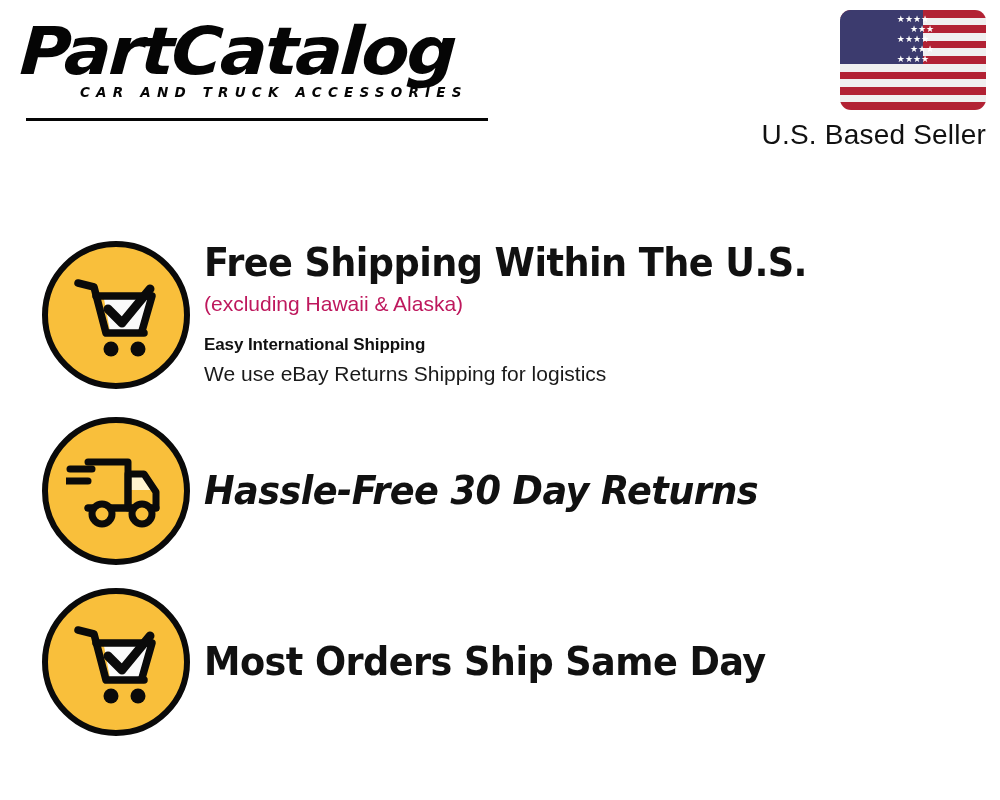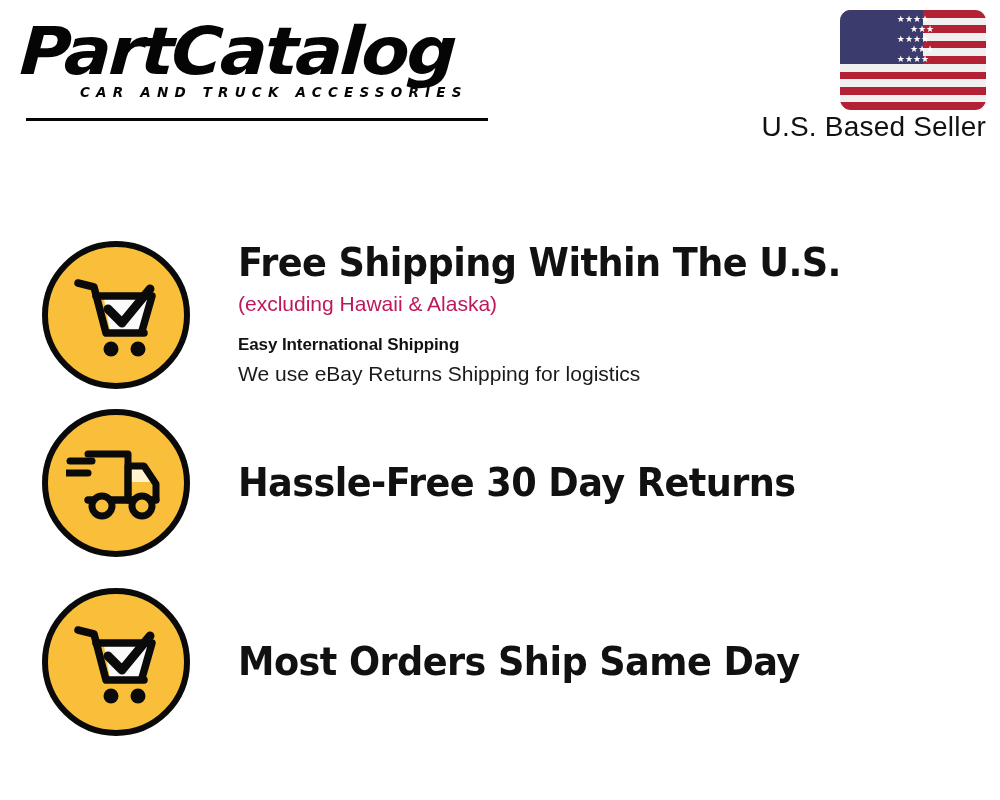--- a/index.html
+++ b/index.html
@@ -103,59 +103,59 @@
     color: #ffffff;
     letter-spacing: 0;
   }
   .flag .starrow.odd { padding: 0 0px; }
   .flag .starrow.even { padding: 0 9px; }
   .seller-label {
     display: block;
     font-size: 28px;
     line-height: 34px;
     color: #111111;
-    margin-top: 0;
+    margin-top: 8px;
     letter-spacing: 0.2px;
     white-space: nowrap;
   }
 
   
   .features {
     position: absolute;
     left: 0;
     top: 240px;
     width: 1000px;
   }
   .feature-row {
     display: flex;
     align-items: center;
     position: absolute;
     left: 42px;
   }
   .feature-row.row-1 { top: 0px; }
-  .feature-row.row-2 { top: 169px; }
+  .feature-row.row-2 { top: 177px; font-style: italic; }
   .feature-row.row-3 { top: 348px; }
 
   .badge-circle {
     width: 148px;
     height: 148px;
     min-width: 148px;
     border-radius: 50%;
     background: #f9bf3b;
     border: 6px solid #0a0a0a;
     box-sizing: border-box;
     display: flex;
     align-items: center;
     justify-content: center;
     position: relative;
   }
   .badge-circle svg { display: block; }
 
   .feature-text {
-    margin-left: 48px;
+    margin-left: 14px;
   }
   .feature-heading {
     font-family: "DejaVu Sans", sans-serif;
     font-weight: bold;
     font-size: 39px;
     line-height: 46px;
     letter-spacing: -0.6px;
     color: #111111;
     white-space: nowrap;
     transform: scaleX(0.94);

